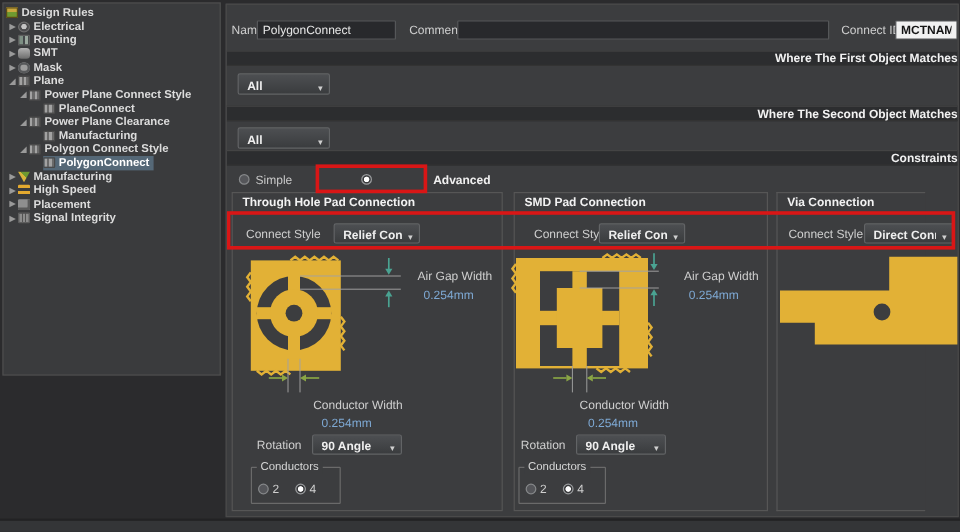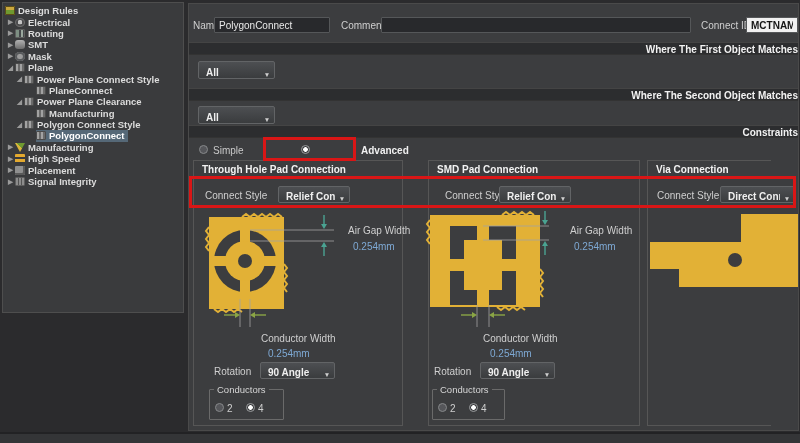--- a/index.html
+++ b/index.html
@@ -232,21 +232,21 @@
     <span class="dd-a">▼</span>
   </div>
 
   <div class="secbar" style="top:121px;">Constraints</div>
   <span class="radio" style="left:10px;top:141px;"></span>
   <span class="lbl" style="left:24px;top:141px;color:#c9c9c9;">Simple</span>
   <span class="radio sel" style="left:112px;top:141px;"></span>
   <span class="lbl" style="left:126px;top:141px;font-weight:700;color:#f0f0f0;margin-left:46px;">Advanced</span>
   <div class="redbox" style="left:74px;top:133px;width:93px;height:24px;"></div>
 
-  <div class="gbox" style="left:4px;width:210px;">
+  <div class="gbox" style="left:4px;width:226px;">
     <div class="box-title">Through Hole Pad Connection</div>
     <span class="lbl" style="left:11px;top:29px;">Connect Style</span>
     <div class="dd sm" style="left:84px;top:25px;width:72px;">
       <span class="dd-t">Relief Connect</span>
       <span class="dd-a">▼</span>
     </div>
 
     <div class="diagram">
       <svg width="226" height="122" viewBox="0 0 226 122">
         <rect x="15" y="8" width="75" height="92" fill="#e2b136"></rect>

